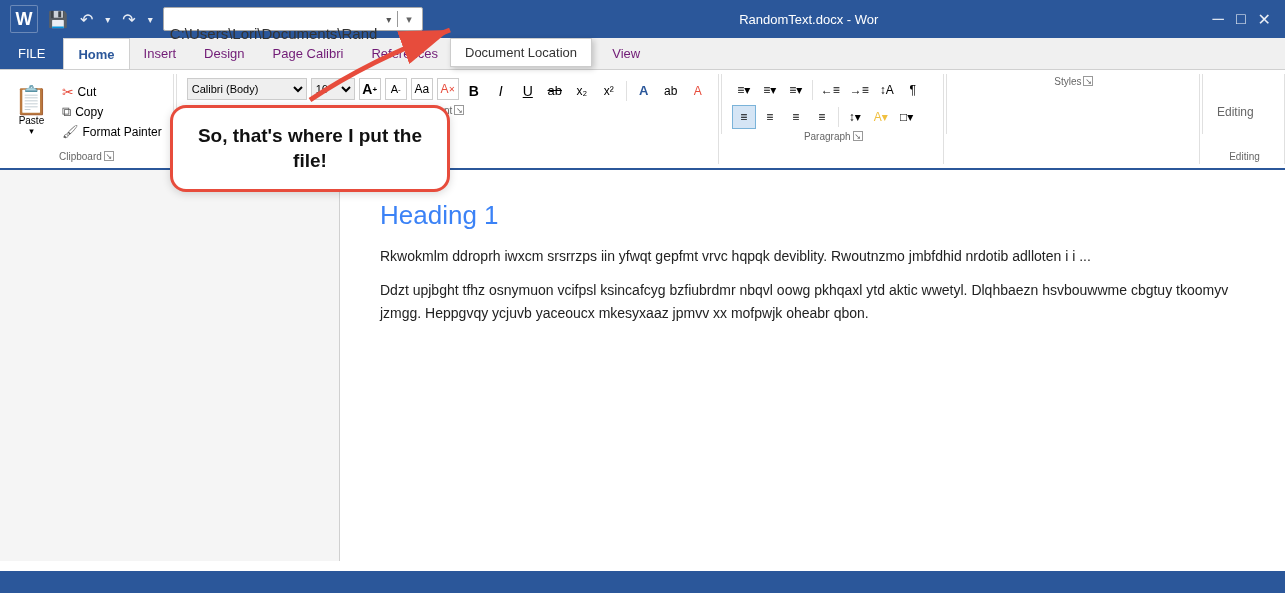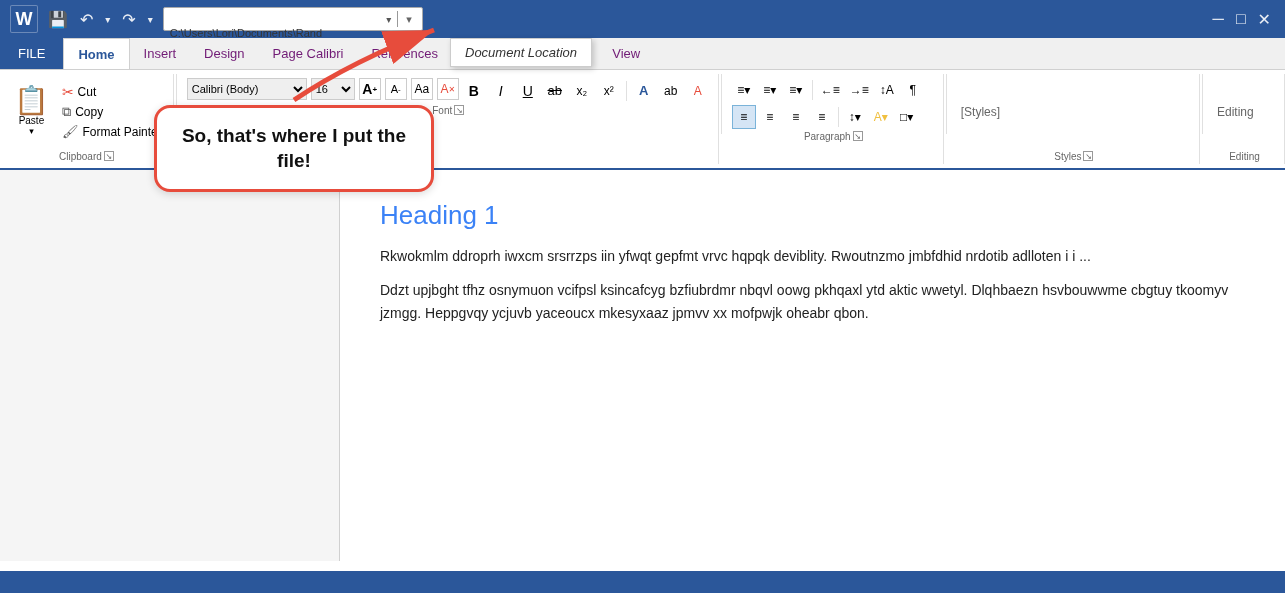--- a/index.html
+++ b/index.html
@@ -88,21 +88,20 @@
       top: 38px;
       left: 450px;
       background: white;
       border: 1px solid #ccc;
       box-shadow: 2px 2px 6px rgba(0,0,0,0.2);
       padding: 6px 14px;
       font-size: 13px;
       color: #333;
       z-index: 100;
       white-space: nowrap;
-      font-style: italic;
     }
 
     
     .ribbon-tabs {
       height: 32px;
       background: #f0f0f0;
       display: flex;
       align-items: flex-end;
       padding-left: 0;
       border-bottom: 1px solid #d0d0d0;
@@ -296,21 +295,21 @@
       font-size: 14px;
       color: #222;
       line-height: 1.6;
       margin-bottom: 12px;
     }
 
     
     .callout-overlay {
       position: absolute;
       top: 105px;
-      left: 154px;
+      left: 170px;
       z-index: 200;
     }
     .callout-bubble {
       background: white;
       border: 3px solid #e74c3c;
       border-radius: 16px;
       padding: 16px 22px;
       font-size: 19px;
       font-weight: bold;
       color: #111;
@@ -355,26 +354,27 @@
   <div class="title-bar-left">
     <div class="word-icon">W</div>
     <div class="quick-access-bar">
       <button class="qa-btn">💾</button>
       <button class="qa-btn">↶</button>
       <button class="qa-btn" style="font-size:10px">▾</button>
       <button class="qa-btn">↷</button>
       <button class="qa-btn" style="font-size:10px">▾</button>
     </div>
     <div class="path-bar">
-      <span style="flex:1; font-size:11px; overflow:hidden; text-overflow:ellipsis; white-space:nowrap;margin-top:28px;">C:\Users\Lori\Documents\Rand</span>
+      <span style="flex:1; font-size:15px; overflow:hidden; text-overflow:ellipsis; white-space:nowrap;margin-top:28px;">C:\Users\Lori\Documents\Rand</span>
       <button class="path-bar-dropdown">▾</button>
       <div class="path-separator"></div>
       <button class="qa-btn" style="color:#555; font-size:11px">▾</button>
     </div>
   </div>
+  <div class="title-text">RandomText.docx - Wor</div>
   <div style="width:200px; display:flex; justify-content:flex-end; gap:4px;">
     <button class="qa-btn">─</button>
     <button class="qa-btn">□</button>
     <button class="qa-btn">✕</button>
   </div>
 </div>
 
 <div class="ribbon-tabs">
   <button class="ribbon-tab file-tab">FILE</button>
   <button class="ribbon-tab active">Home</button>
@@ -483,23 +483,20 @@
     </div>
     <div class="ribbon-group-label">
       <span>Paragraph</span>
       <div class="group-expand-btn">↘</div>
     </div>
   </div>
 
   <div class="separator-line"></div>
 
   <div class="ribbon-group" style="flex:1; min-width:200px;">
-    <div style="padding: 8px 4px; color:#666; font-size:12px; flex:1; display:flex; align-items:center;">
-      [Styles]
-    </div>
     <div class="ribbon-group-label">
       <span>Styles</span>
       <div class="group-expand-btn">↘</div>
     </div>
   </div>
 
   <div class="separator-line"></div>
   <div class="ribbon-group" style="min-width:80px;">
     <div style="padding: 8px 4px; color:#666; font-size:12px; flex:1; display:flex; align-items:center;">
       Editing

